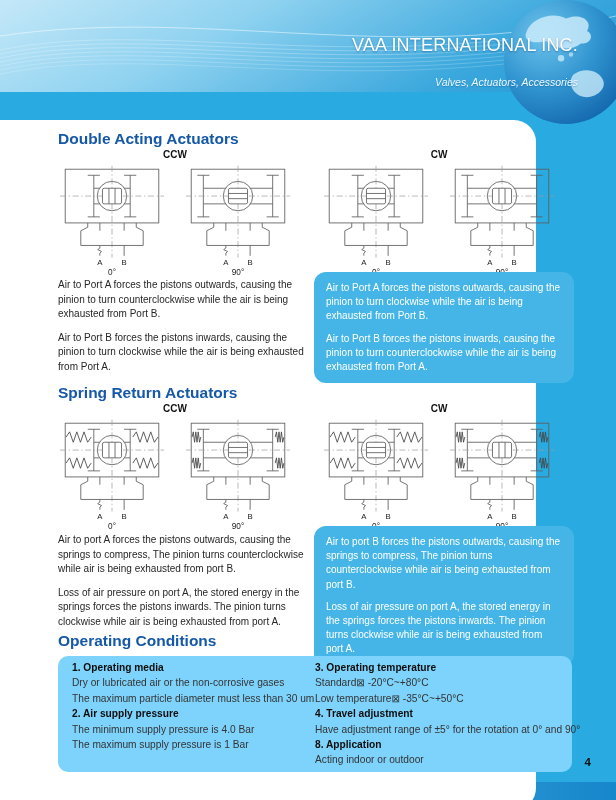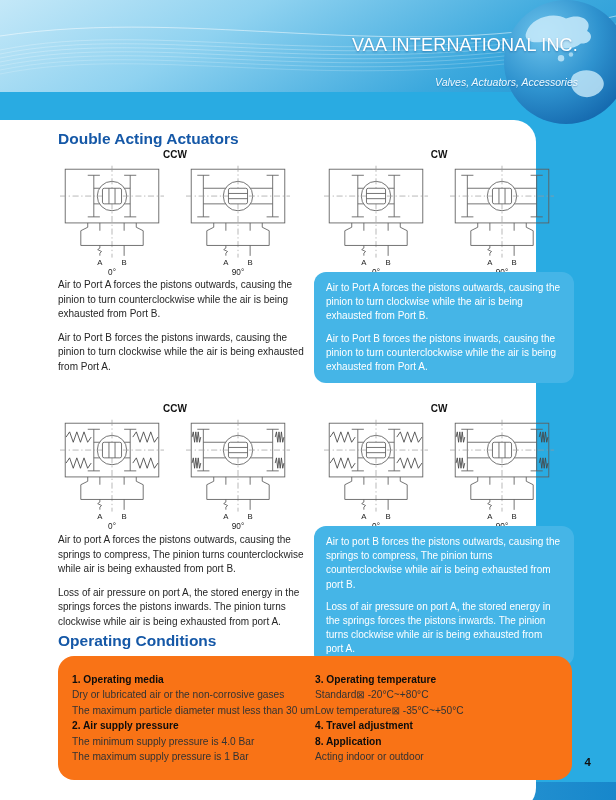--- a/index.html
+++ b/index.html
@@ -34,21 +34,21 @@
   svg.act text{font-family:"Liberation Sans",sans-serif;}
   .ptext{position:absolute;left:58px;width:254px;font-size:10px;line-height:1.46;color:#262626;}
   .pt1{top:158px}.pt2{top:413px}
   .ptext p{margin:0 0 9px;}
   .bbox{position:absolute;left:314px;width:260px;background:#45b5e7;border-radius:12px;
         padding:9px 12px;box-sizing:border-box;font-size:10px;line-height:1.42;color:#fff;}
   .bb1{top:152px}.bb2{top:406px}
   .bbox p{margin:0 0 8px;}
   .bbox p:last-child{margin:0;}
   .condbox{position:absolute;left:58px;top:536px;width:514px;box-sizing:border-box;
-        background:#f97316;border-radius:16px;padding:16px 14px;display:flex;}
+        background:#7dd3fc;border-radius:10px;padding:4px 14px;display:flex;}
   .condcol{font-size:10.2px;line-height:15.4px;color:#333;white-space:nowrap;}
   .condcol.cleft{width:243px;flex:none;}
   .cl.b{font-weight:bold;color:#0d0d0d;}
 </style>
 </head>
 <body>
 
 <div class="page">
 
   <div class="band">
@@ -189,20 +189,21 @@
 
     <div class="ptext pt1">
       <p>Air to Port A forces the pistons outwards, causing the pinion to turn counterclockwise while the air is being exhausted from Port B.</p>
       <p>Air to Port B forces the pistons inwards, causing the pinion to turn clockwise while the air is being exhausted from Port A.</p>
     </div>
     <div class="bbox bb1">
       <p>Air to Port A forces the pistons outwards, causing the pinion to turn clockwise while the air is being exhausted from Port B.</p>
       <p>Air to Port B forces the pistons inwards, causing the pinion to turn counterclockwise while the air is being exhausted from Port A.</p>
     </div>
 
+    <div class="h h2">Spring Return Actuators</div>
 
     <div class="row row2">
       <div class="dirlabel dl-left">CCW</div>
       <div class="dirlabel dl-right">CW</div>
       <div class="diagram d1">
           <svg class="act" viewBox="0 0 120 130" width="104">
             <rect x="6" y="6" width="108" height="62" fill="none" stroke="#5f5f5f" stroke-width="1"></rect>
             <line x1="39" y1="28" x2="81" y2="28" stroke="#5f5f5f"></line>
             <line x1="39" y1="46" x2="81" y2="46" stroke="#5f5f5f"></line>
             <line x1="39" y1="13" x2="39" y2="61" stroke="#5f5f5f"></line>
@@ -336,20 +337,21 @@
         <div class="cl">The maximum particle diameter must less than 30 um</div>
         <div class="cl b">2. Air supply pressure</div>
         <div class="cl">The minimum supply pressure is 4.0 Bar</div>
         <div class="cl">The maximum supply pressure is 1 Bar</div>
       </div>
       <div class="condcol">
         <div class="cl b">3. Operating temperature</div>
         <div class="cl">Standard⊠  -20°C~+80°C</div>
         <div class="cl">Low temperature⊠  -35°C~+50°C</div>
         <div class="cl b">4. Travel adjustment</div>
+        <div class="cl">Have adjustment range of ±5° for the rotation at 0° and 90°</div>
         <div class="cl b">8. Application</div>
         <div class="cl">Acting indoor or outdoor</div>
       </div>
     </div>
 
   </div>
 
   <div class="bottombar"></div>
   <div class="pagenum">4</div>
 

